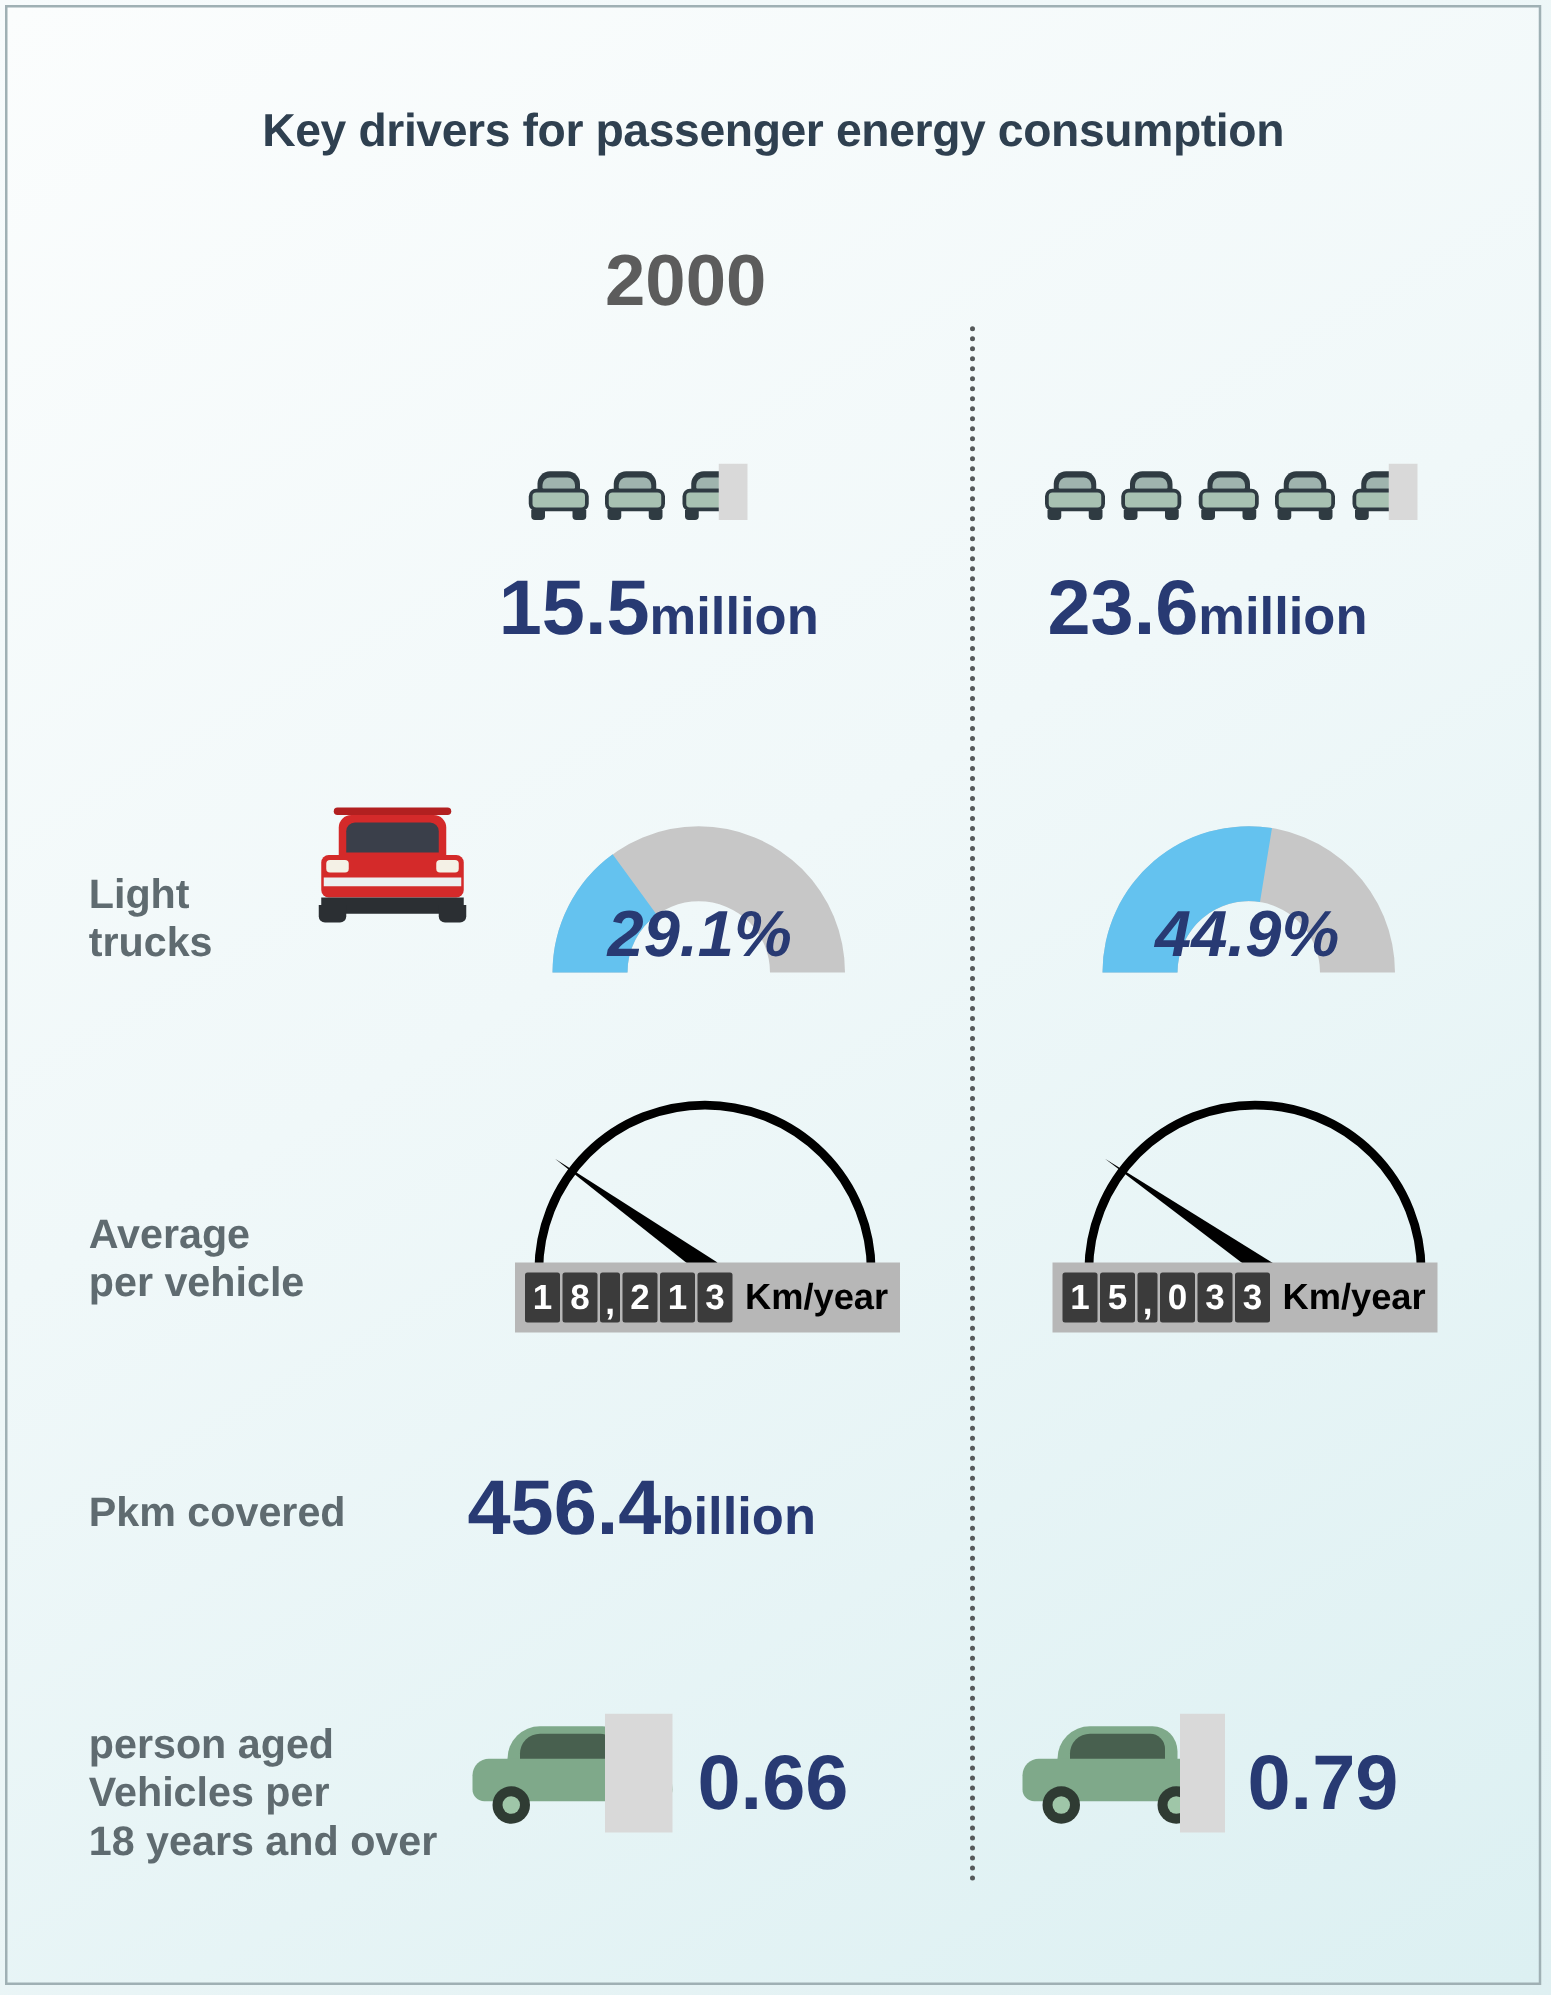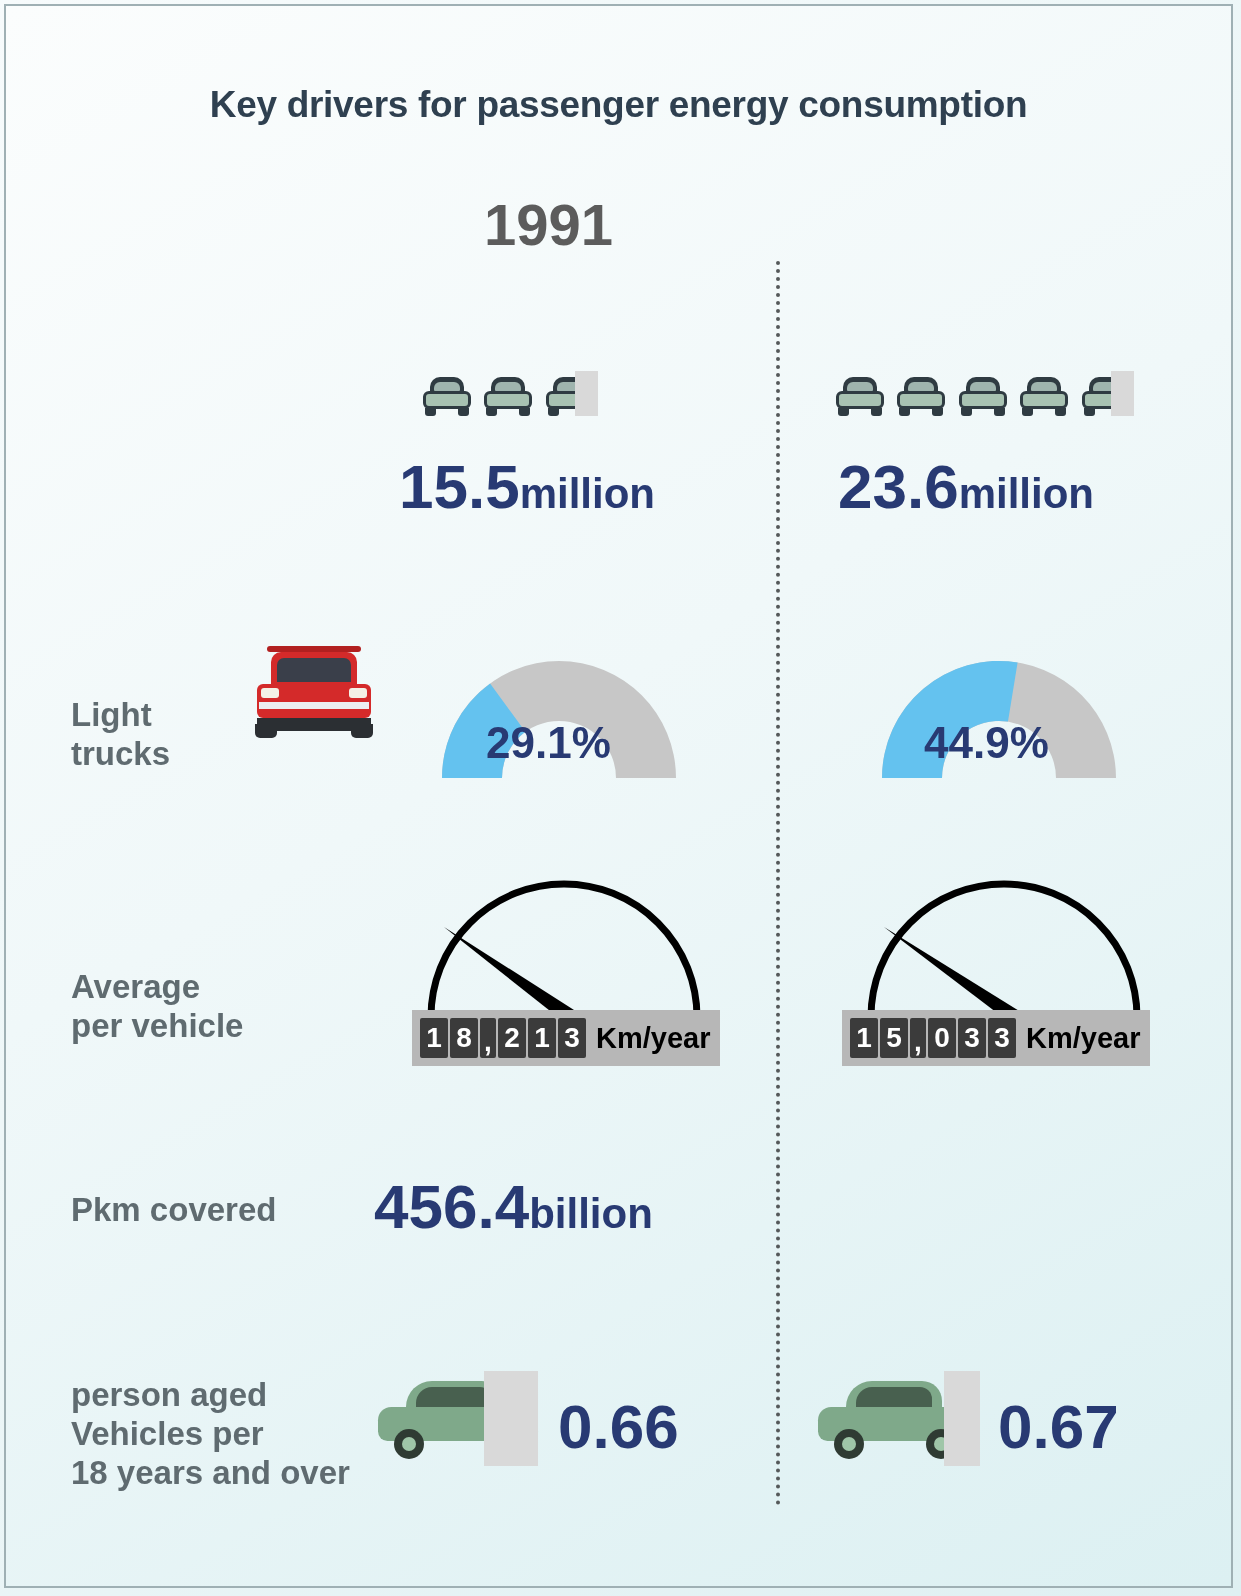--- a/index.html
+++ b/index.html
@@ -182,23 +182,24 @@
   .donut {
     position: absolute;
     width: 290px; height: 160px;
     overflow: hidden;
   }
   .donut.d2000 { left: 408px; top: 622px; }
   .donut.d2019 { left: 848px; top: 622px; }
   .donut svg { display: block; }
   .pct {
     position: absolute;
-    font-size: 44px;
+    font-size: 52px;
     font-weight: bold;
     color: #283a73;
+    font-style: italic;
   }
   .pct.p2000 { left: 480px; top: 712px; }
   .pct.p2019 { left: 918px; top: 712px; }
 
   
   .lbl-avg { top: 962px; }
   .gauge {
     position: absolute;
     width: 310px; height: 200px;
   }
@@ -301,21 +302,21 @@
   .num-vpp-2000 { left: 552px; top: 1385px; font-size: 62px; }
   .num-vpp-2019 { left: 992px; top: 1385px; font-size: 62px; }
 </style>
 </head>
 <body>
 
 <div class="frame">
 
   <div class="title">Key drivers for passenger energy consumption</div>
 
-  <div class="year y2000">1991</div>
+  <div class="year y2000">2000</div>
 
   <div class="divider"></div>
 
 
   <div class="cars-group g2000">
     <span class="carfront">
       <span class="roof"></span><span class="glass"></span><span class="body"></span>
       <span class="wheel l"></span><span class="wheel r"></span>
     </span>
     <span class="carfront">
@@ -467,15 +468,15 @@
     <span class="glass"></span>
     <span class="lower"></span>
     <span class="tyre l">
         <span class="hub"></span>
       </span>
     <span class="tyre r">
         <span class="hub"></span>
       </span>
     <span class="cut c79"></span>
   </div>
-  <div class="bignum num-vpp-2019">0.67</div>
+  <div class="bignum num-vpp-2019">0.79</div>
 
 </div>
 
 </body></html>

